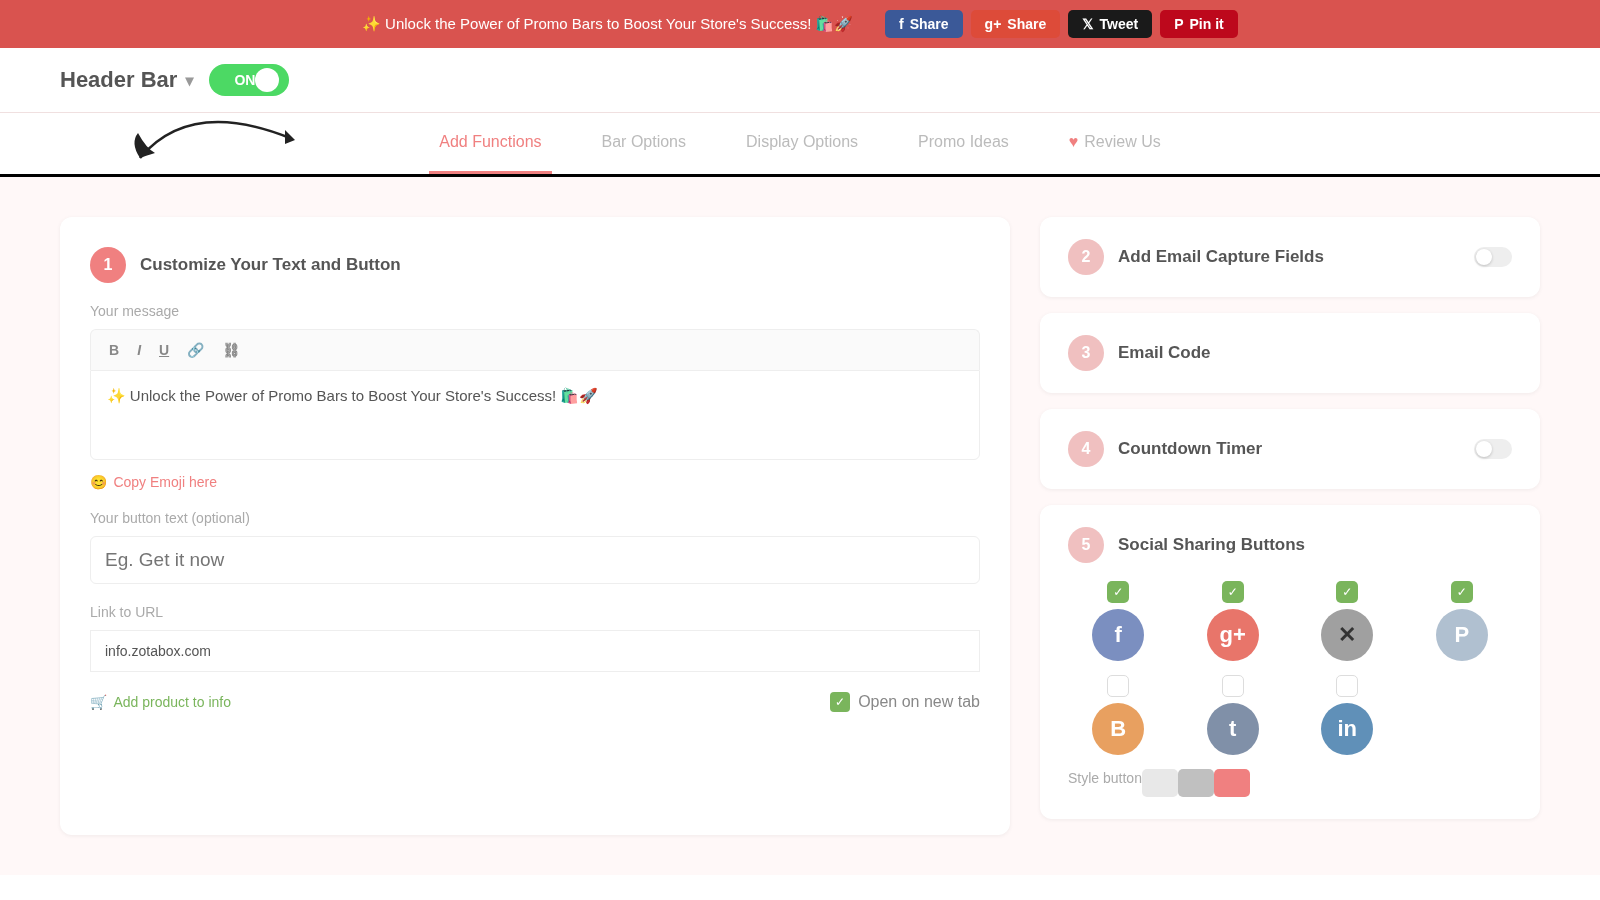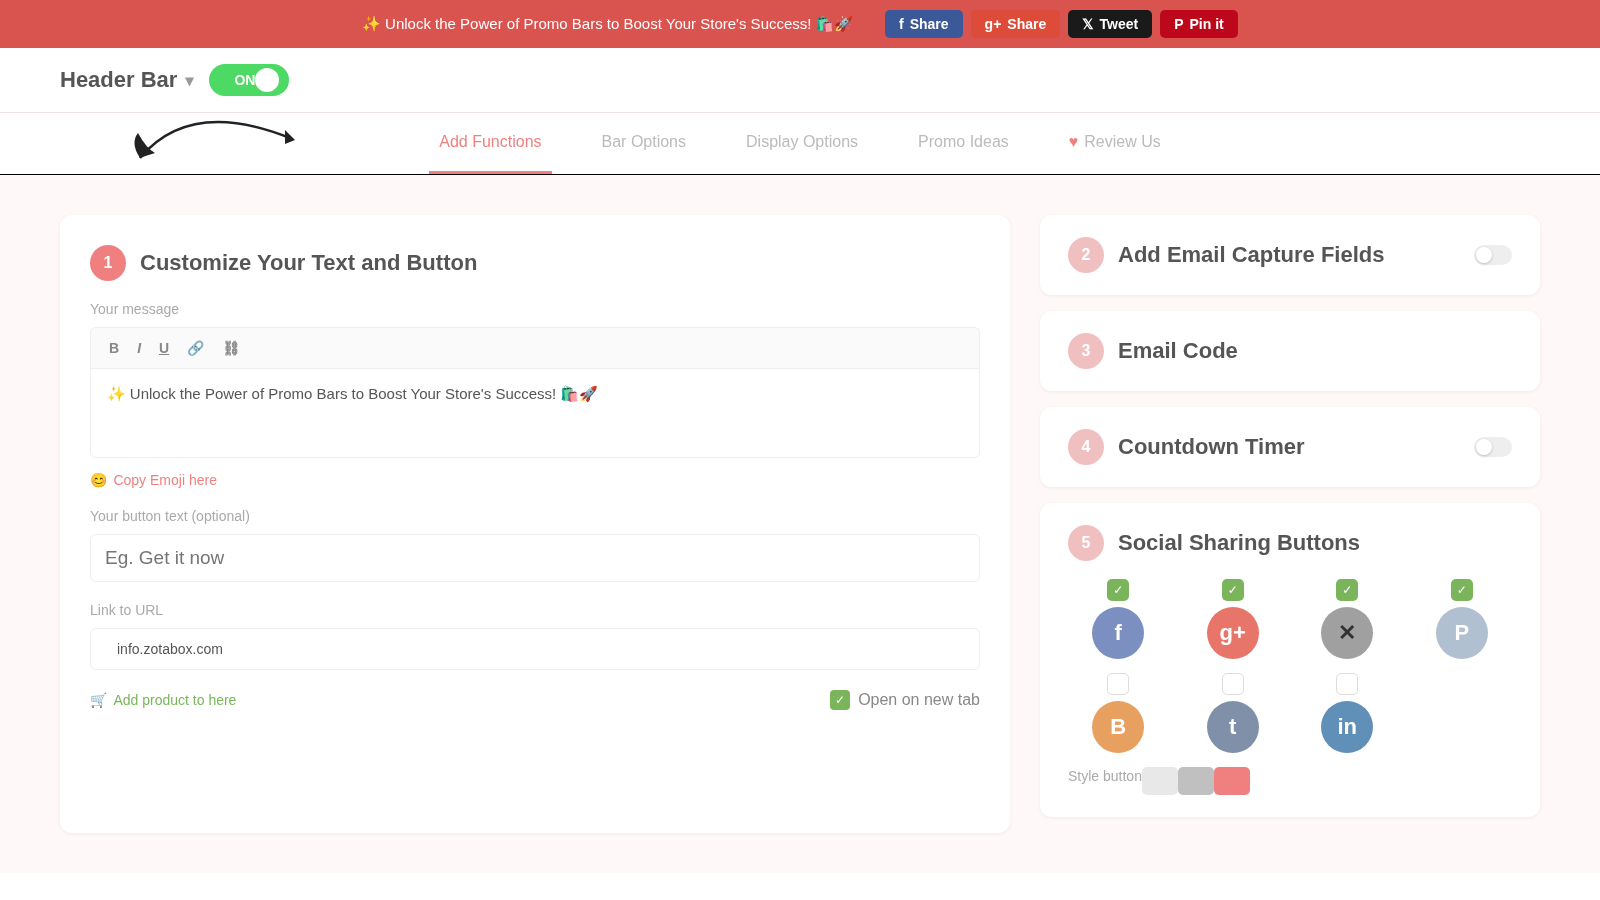--- a/index.html
+++ b/index.html
@@ -87,21 +87,21 @@
       order: 0;
     }
 
     
     .nav-tabs {
       display: flex;
       align-items: flex-end;
       justify-content: center;
       gap: 40px;
       padding: 0 60px;
-      border-bottom: 1px solid #000000;
+      border-bottom: 3px solid #000000;
       background: #fff;
     }
     .nav-tab {
       padding: 20px 10px;
       font-size: 16px;
       color: #bbb;
       cursor: pointer;
       border-bottom: 3px solid transparent;
       transition: color 0.2s;
       display: flex;
@@ -146,21 +146,21 @@
       align-items: center;
       justify-content: center;
       font-size: 16px;
       font-weight: 700;
       color: #fff;
     }
     .step-badge.active { background: #f08080; }
     .step-badge.inactive { background: #f0c0c0; }
 
     .section-title {
-      font-size: 22px;
+      font-size: 17px;
       font-weight: 600;
       color: #555;
       text-align: center;
     }
 
     .field-label {
       font-size: 14px;
       color: #aaa;
       margin-bottom: 10px;
     }
@@ -216,22 +216,22 @@
       padding: 12px 14px;
       font-size: 19px;
       color: #aaa;
       outline: none;
       background: #fff;
     }
 
     .url-input {
       width: 100%;
       border: 1px solid #eee;
-      border-radius: 6px;
-      padding: 12px 26px;
+      border-radius: 0;
+      padding: 12px 14px;
       font-size: 14px;
       color: #555;
       outline: none;
       background: #fff;
     }
 
     .bottom-row {
       display: flex;
       align-items: center;
       gap: 16px;
@@ -480,21 +480,21 @@
     </div>
 
     <div class="field-section">
       <div class="field-label">Link to URL</div>
       <input class="url-input" type="text" value="info.zotabox.com" style="">
     </div>
 
     <div class="bottom-row">
       <div class="shopify-link">
         <span style="color:#7ab55c;">🛒</span>
-        <span>Add product to here</span>
+        <span>Add product to info</span>
       </div>
       <div class="checkbox-row">
         <div class="checkbox-icon">✓</div>
         <span class="checkbox-label">Open on new tab</span>
       </div>
     </div>
   </div>
 
   <div class="right-panel">
 

